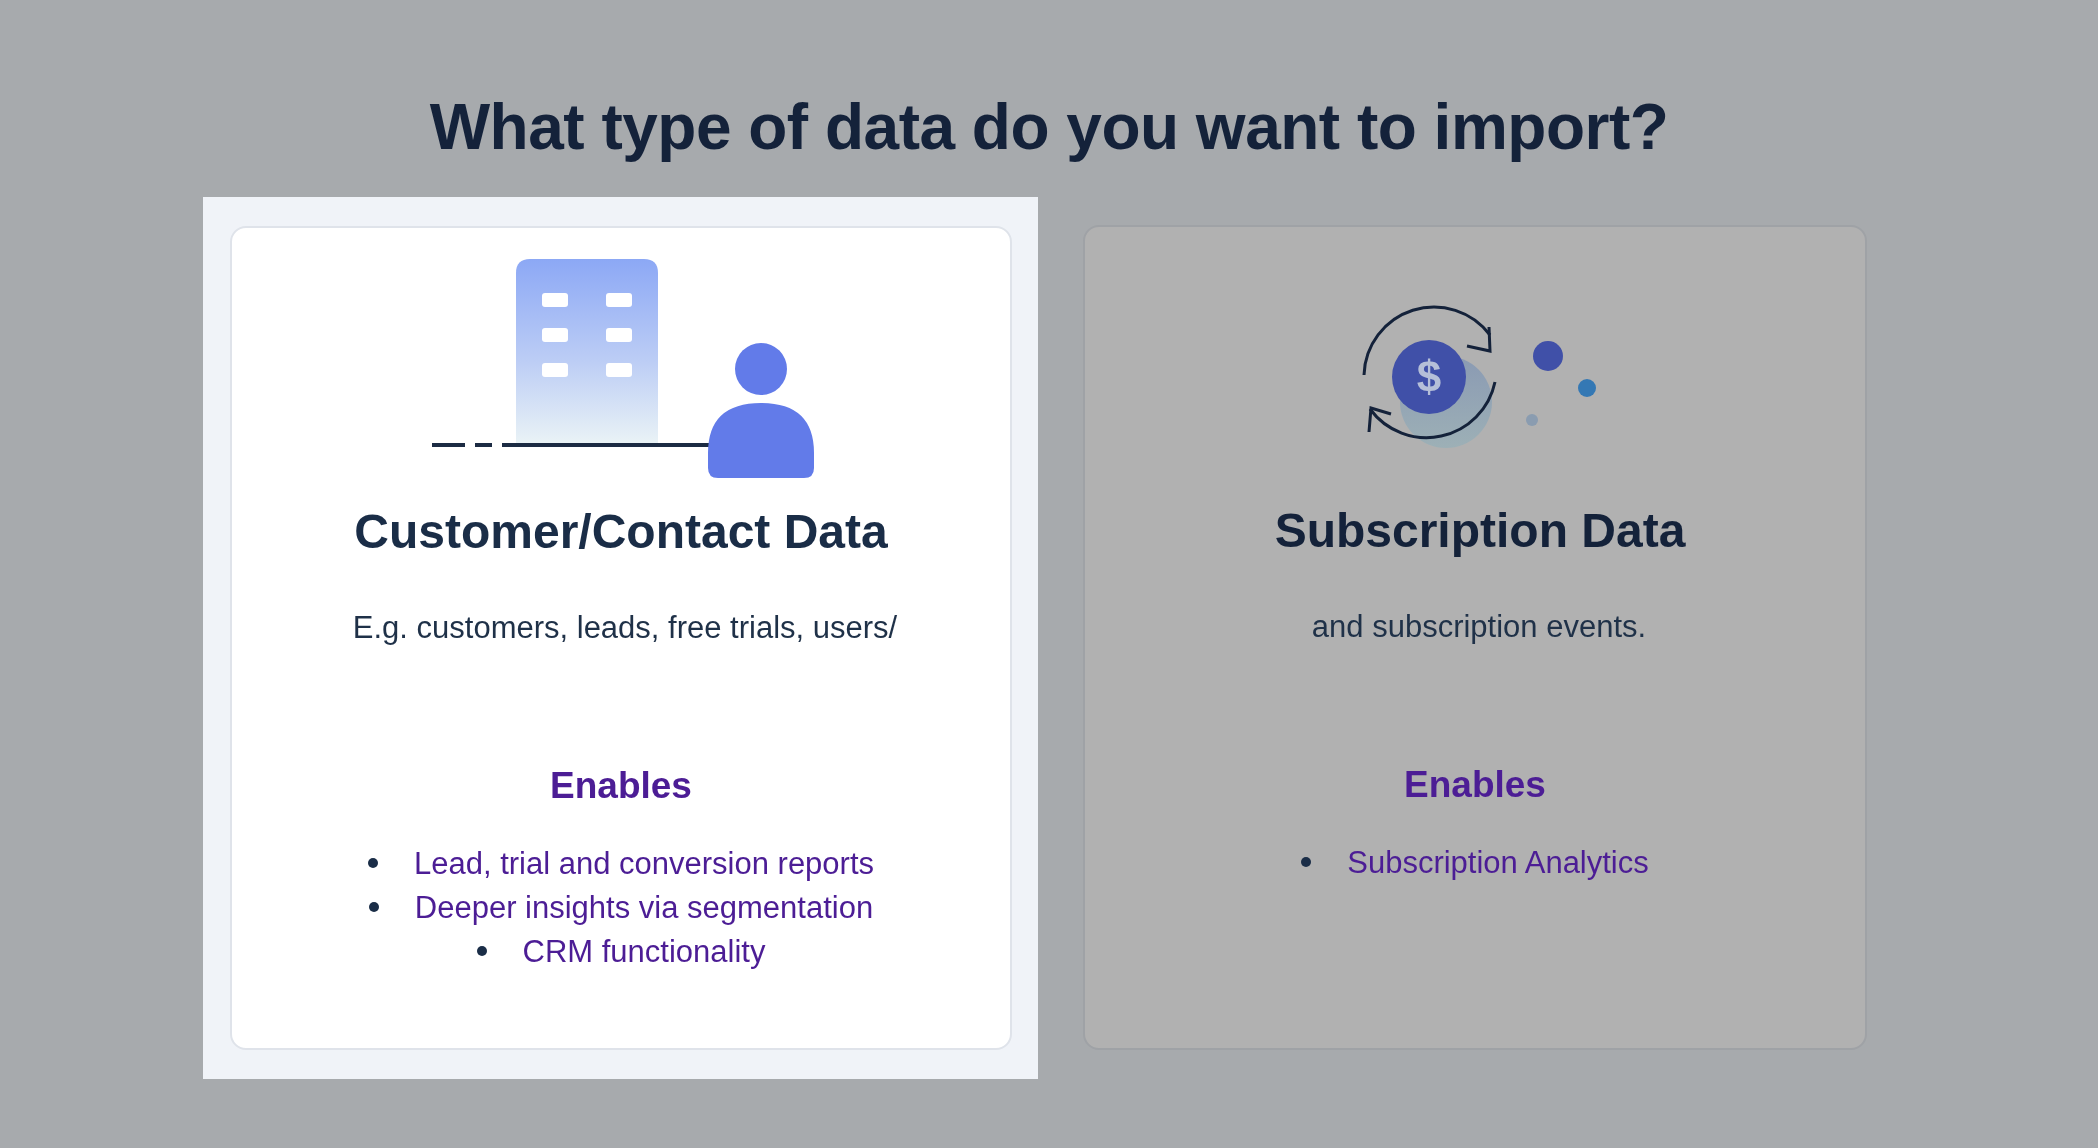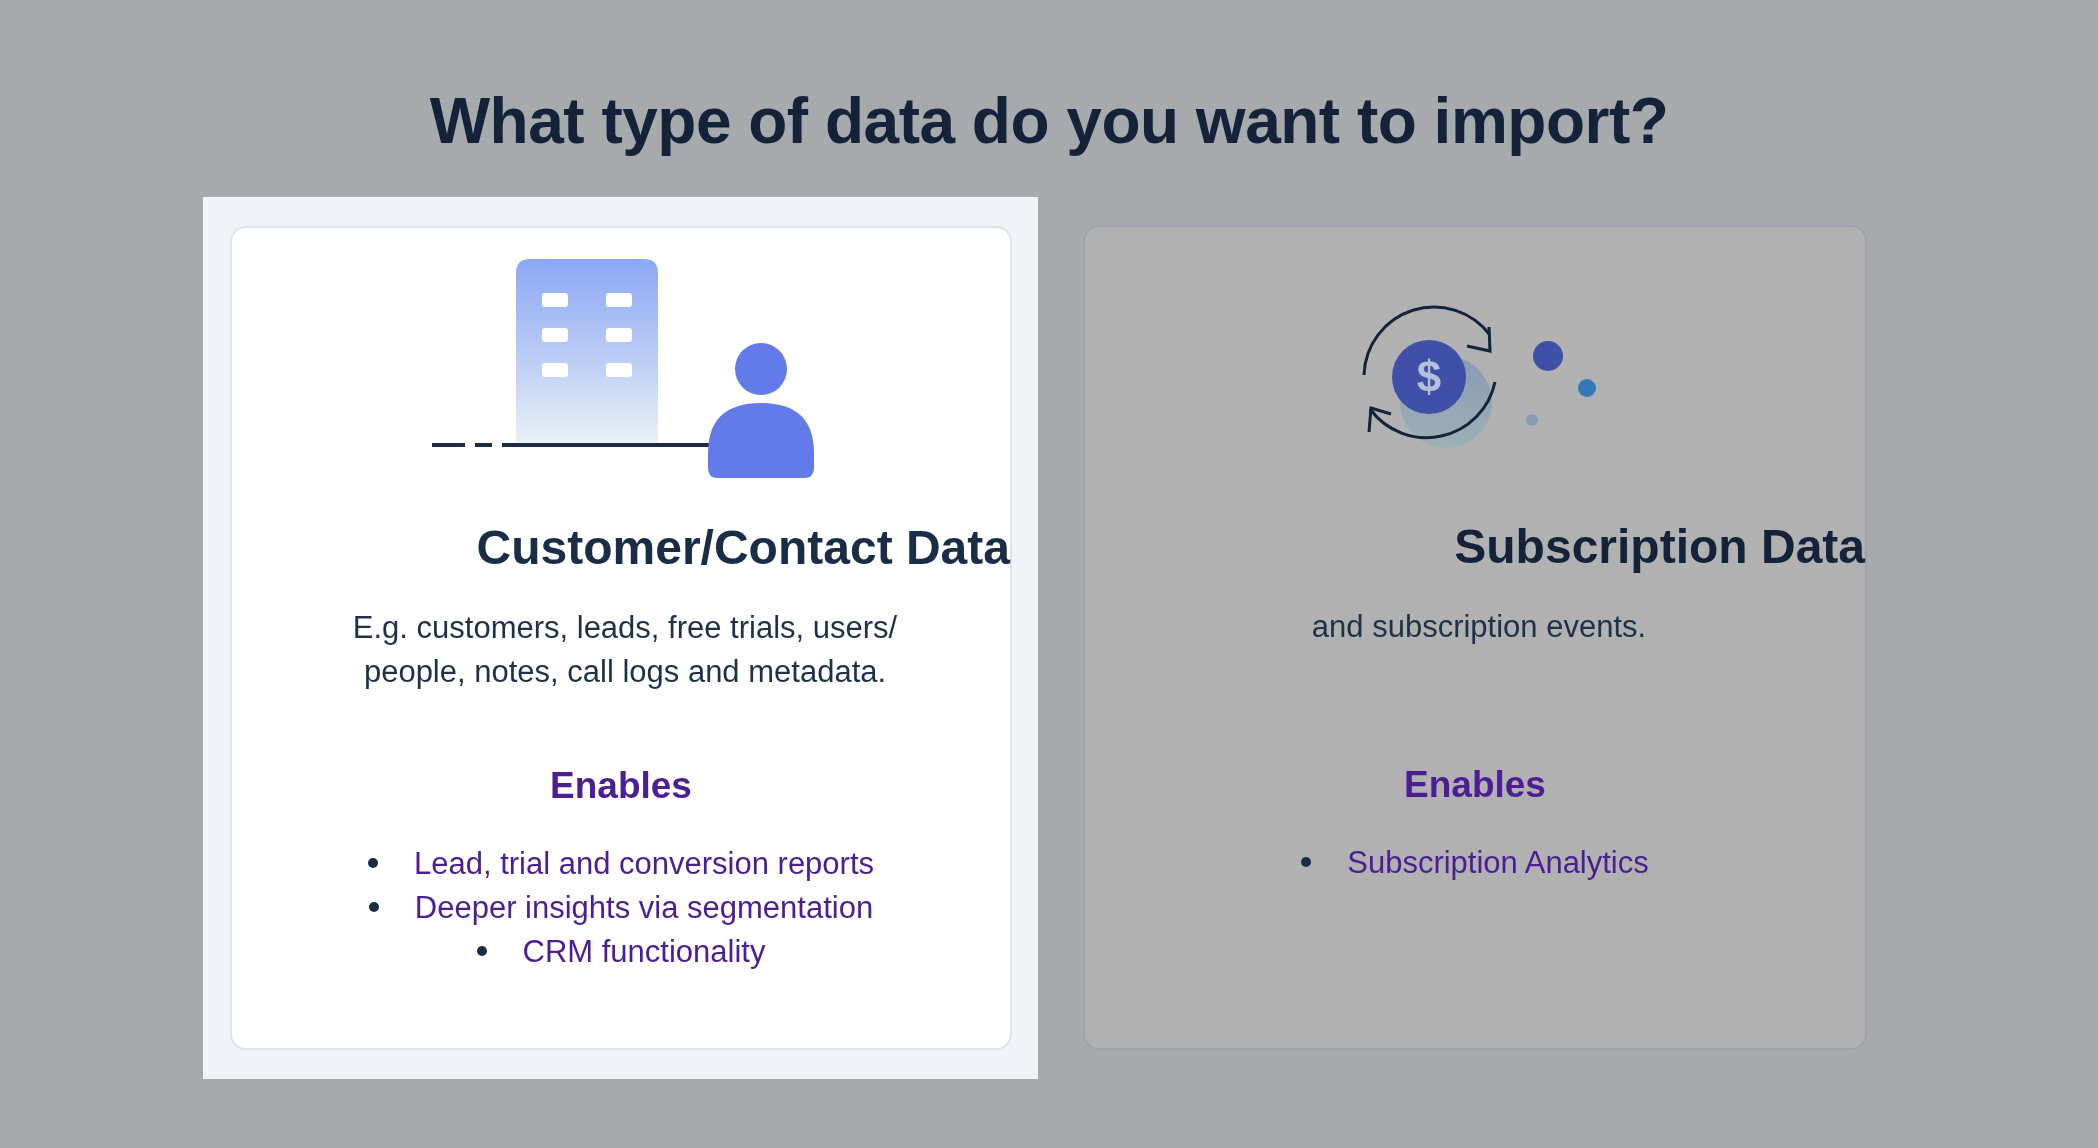--- a/index.html
+++ b/index.html
@@ -6,42 +6,42 @@
   body {
     width: 2098px; height: 1148px; overflow: hidden;
     background: #a7aaad;
     font-family: "Liberation Sans", "DejaVu Sans", sans-serif;
     color: #15263d;
     position: relative;
   }
   .page-title {
     position: absolute; left: 0; right: 0; top: 82px;
     text-align: center; font-size: 64px; font-weight: 700;
-    color: #14223a; letter-spacing: -0.5px; margin: 2px;
+    color: #14223a; letter-spacing: -0.5px; margin: 8px;
   }
   .highlight {
     position: absolute; left: 203px; top: 197px; width: 835px; height: 882px;
     background: #f0f3f8;
   }
   .card {
     position: absolute; box-sizing: border-box; border-radius: 16px;
     text-align: center;
   }
   .card-customer {
     left: 230px; top: 226px; width: 782px; height: 824px;
     background: #ffffff; border: 2px solid #dfe3ea;
   }
   .card-subscription {
     left: 1083px; top: 225px; width: 784px; height: 825px;
     background: #b1b1b1; border: 2px solid #9fa2a6;
   }
   .illustration { position: absolute; left: 0; top: 0; }
   .card-title {
-    position: absolute; left: 0; right: 0; top: 292px;
-    font-size: 48px; font-weight: 700; color: #1a2d47; margin: 0; text-align: right;
+    position: absolute; left: 0; right: 0; top: 276px;
+    font-size: 48px; font-weight: 700; color: #1a2d47; margin: 0;
   }
   .card-subscription .card-title { color: #14223a; margin-left: 10px; }
   .card-desc {
     position: absolute; left: 68px; right: 60px; top: 378px;
     font-size: 31px; line-height: 44px; color: #1f3148; margin: 0;
   }
   .desc-line { display: block; }
   .enables-title {
     position: absolute; left: 0; right: 0; top: 536px;
     font-size: 37px; font-weight: 700; color: #4c1d95; margin: 1px;
@@ -87,21 +87,20 @@
     <line x1="243" y1="217" x2="260" y2="217" stroke="#1c2b43" stroke-width="4"></line>
     <line x1="270" y1="217" x2="480" y2="217" stroke="#1c2b43" stroke-width="4"></line>
 
     <circle cx="529" cy="141" r="26" fill="#627be9"></circle>
     <path d="M476 250 L476 225 Q476 175 529 175 Q582 175 582 225 L582 240 Q582 250 572 250 L486 250 Q476 250 476 240 Z" fill="#627be9"></path>
   </svg>
 
   <h2 class="card-title">Customer/Contact Data</h2>
   <p class="card-desc">
     <span class="desc-line">E.g. customers, leads, free trials, users/</span>
-    <span class="desc-line">people, notes, call logs and metadata.</span>
   </p>
   <h3 class="enables-title">Enables</h3>
   <ul class="enables-list">
     <li><span class="bullet"></span><span>Lead, trial and conversion reports</span></li>
     <li><span class="bullet"></span><span>Deeper insights via segmentation</span></li>
     <li><span class="bullet"></span><span>CRM functionality</span></li>
   </ul>
 </div>
 
 <div class="card card-subscription">

